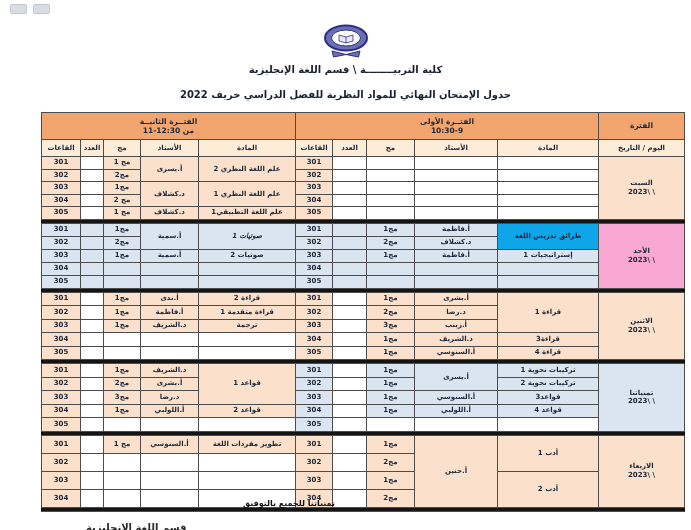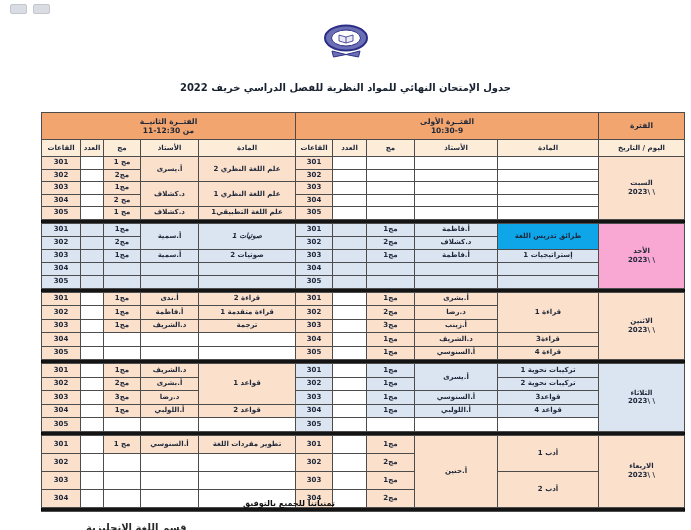--- a/index.html
+++ b/index.html
@@ -9,21 +9,21 @@
   
   .artifact { position:absolute; top:4px; width:17px; height:10px; background:#d9dce2; border:1px solid #c2c6cd; border-radius:2px; }
   .artifact.a1 { left:10px; } .artifact.a2 { left:33px; }
 
   
   .doc-header { position:absolute; top:24px; left:0; width:100%; text-align:center; color:#17202e; }
   .logo { display:block; margin:0 auto 2px auto; }
   .hline { font-weight:700; direction:rtl; }
   .hline.university { font-size:10px; }
   .hline.college { font-size:10px; margin-top:1px; }
-  .hline.title { font-size:10px; margin-top:20px; }
+  .hline.title { font-size:10px; margin-top:14px; }
 
   
   table.sched { position:absolute; top:112px; left:41px; width:643px; border-collapse:collapse; table-layout:fixed; direction:rtl; }
   table.sched th, table.sched td {
     border:1px solid #4c4c4c; font-weight:700; color:#1c2638;
     text-align:center; vertical-align:middle; padding:0 2px; overflow:hidden;
     font-size:7px; line-height:1.25; font-family:"DejaVu Sans", sans-serif;
   }
   tr.hrow1 th { background:#f2a56f; height:27px; font-size:7.5px; }
   tr.hrow2 th { background:#fdecd8; height:17px; font-size:7px; }
@@ -45,20 +45,21 @@
   <div class="artifact a2"></div>
 
   <div class="doc-header">
     <svg class="logo" width="48" height="38" viewBox="0 0 48 38">
       <ellipse cx="24" cy="14" rx="21" ry="12.5" fill="#6b6fb5" stroke="#2d2f86" stroke-width="2"></ellipse>
       <ellipse cx="24" cy="14" rx="14.5" ry="8" fill="#ffffff" stroke="#2d2f86" stroke-width="1"></ellipse>
       <path d="M17 11 L24 13 L31 11 L31 17 L24 19 L17 17 Z" fill="#e9e9f6" stroke="#2d2f86" stroke-width="0.8"></path>
       <path d="M24 13 V19" stroke="#2d2f86" stroke-width="0.8"></path>
       <path d="M10 27 L24 30.5 L38 27 L36.5 33 L24 30.5 L11.5 33 Z" fill="#6b6fb5" stroke="#2d2f86" stroke-width="1"></path>
     </svg>
+    <div class="hline college">كلية التربيــــــــة \ قسم اللغة الإنجليزية</div>
     <div class="hline title">جدول الإمتحان النهائي للمواد النظرية للفصل الدراسي خريف 2022</div>
   </div>
 
   <table class="sched" dir="rtl">
     <colgroup>
       <col style="width:86px">
         <col style="width:101px">
         <col style="width:83px">
         <col style="width:48px">
         <col style="width:34px">
@@ -283,21 +284,21 @@
           <td class="data" style="background: rgb(255, 255, 255);"></td>
           <td class="data" style="background: rgb(255, 255, 255);"></td>
           <td class="data" style="background: rgb(255, 255, 255);"></td>
           <td class="room" style="background: rgb(251, 224, 204);">305</td>
         </tr>
         <tr class="sep">
           <td colspan="11"></td>
         </tr>
         <tr style="height: 13.5px;">
           <td rowspan="5" class="day-cell" style="background: rgb(219, 229, 241);">
-            <div>الثلاثاء</div>
+            <div>تمنياتنا</div>
             <div>\ \2023</div>
           </td>
           <td class="data" style="background: rgb(219, 229, 241);">تركيبات نحوية 1</td>
           <td rowspan="2" class="data" style="background: rgb(219, 229, 241);">أ.يسرى</td>
           <td class="data" style="background: rgb(219, 229, 241);">مج1</td>
           <td class="data" style="background: rgb(255, 255, 255);"></td>
           <td class="room" style="background: rgb(219, 229, 241);">301</td>
           <td rowspan="3" class="data" style="background: rgb(251, 224, 204);">قواعد 1</td>
           <td class="data" style="background: rgb(251, 224, 204);">د.الشريف</td>
           <td class="data" style="background: rgb(251, 224, 204);">مج1</td>

